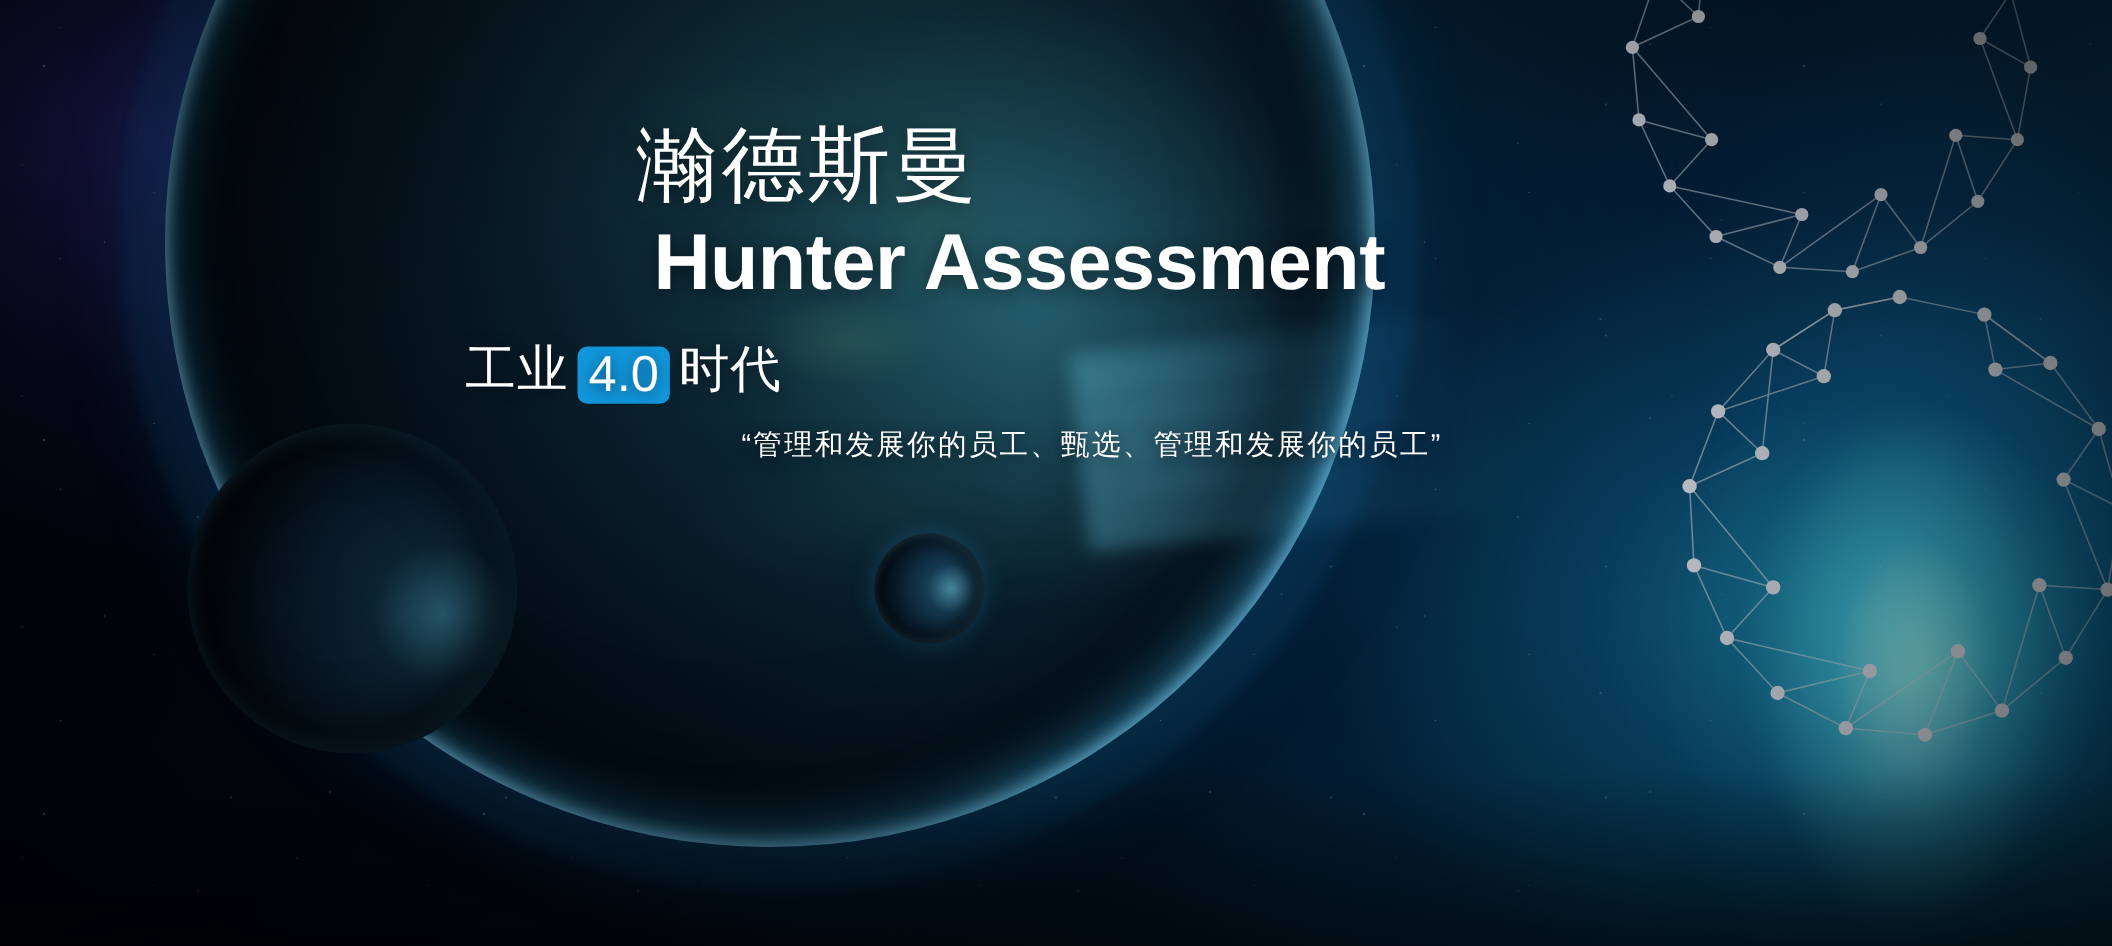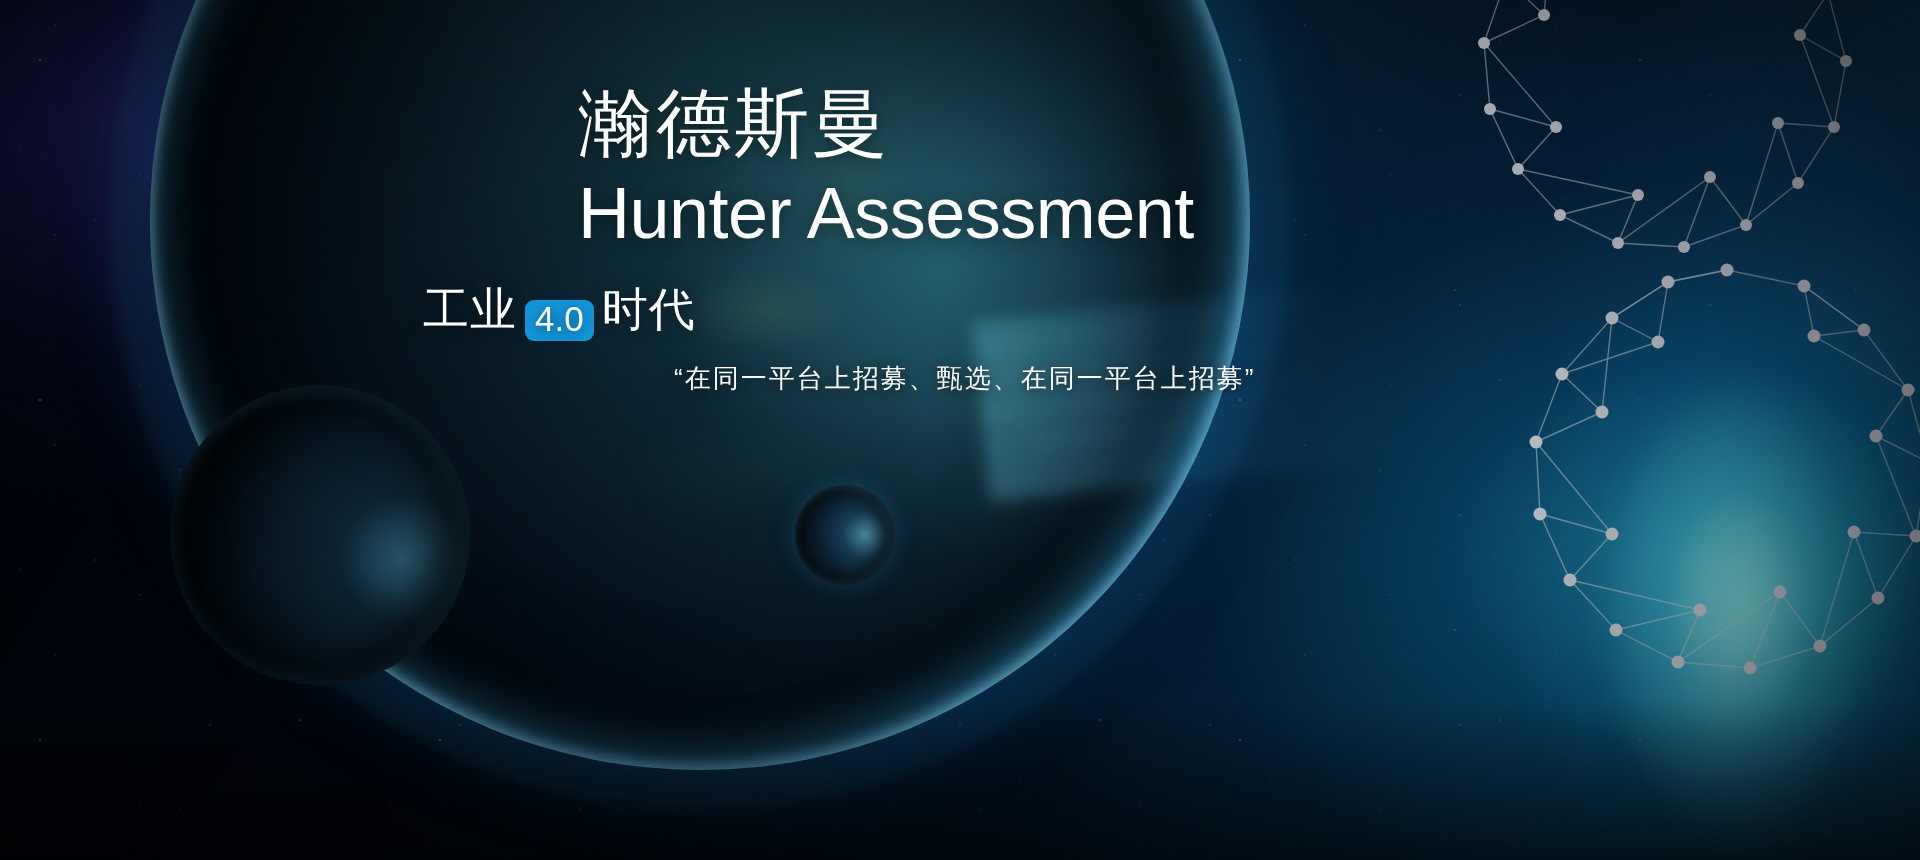--- a/index.html
+++ b/index.html
@@ -118,46 +118,47 @@
   .net-line { stroke:rgba(215,228,240,.62); stroke-width:1.4; fill:none; }
   .net-node { fill:#e8eef6; }
 
   #net-top { left:1448px; top:-135px; width:430px; height:430px; }
   #net-bottom { left:1492px; top:248px; width:470px; height:470px; }
 
   
   .content {
     position:absolute; left:0; top:0; width:1642px; height:860px;
     display:flex; flex-direction:column; align-items:flex-start;
-    padding-left:578px; padding-top:84px;
+    padding-left:578px; padding-top:110px;
   }
   .title-cn {
     font-size:75px; line-height:1.05; color:#ffffff; font-weight:400;
     letter-spacing:3px;
     text-shadow:0 2px 18px rgba(0,0,0,.55);
   }
   .title-en {
     margin-top:12px;
-    font-size:72px; line-height:1.06; color:#ffffff; font-weight:400;
+    font-size:72px; line-height:1.06; color:#ffffff; font-weight:700;
     letter-spacing:-.5px;
     text-shadow:0 2px 18px rgba(0,0,0,.5);
+    margin-left:16px;
   }
   .tagline {
     margin-top:28px; margin-left:-155px;
     display:flex; align-items:flex-end; white-space:nowrap;
     font-size:46px; color:#ffffff; font-weight:400; letter-spacing:1px;
     text-shadow:0 2px 14px rgba(0,0,0,.55);
   }
   .badge-40 {
     display:inline-flex; align-items:center; justify-content:center;
     background:#1296db; color:#ffffff;
     border-radius:9px;
     padding:1px 10px 5px 10px;
     margin:0 8px;
-    font-size:35px; line-height:1; font-weight:400;
+    font-size:46px; line-height:1; font-weight:400;
     letter-spacing:0;
   }
   .tagline .seg { display:inline-block; }
   .gap { display:inline-block; width:16px; }
   .subtitle {
     margin-top:20px; margin-left:96px;
     font-size:26px; color:#ffffff; letter-spacing:2px;
     text-shadow:0 2px 12px rgba(0,0,0,.6);
     white-space:nowrap;
   }
@@ -277,16 +278,16 @@
     <div class="title-cn">瀚德斯曼</div>
     <div class="title-en">Hunter Assessment</div>
 
     <div class="tagline">
       <span class="seg">工业</span>
       <span class="badge-40">4.0</span>
       <span class="seg">时代</span>
       <span class="gap"></span>
     </div>
 
-    <div class="subtitle">“在同一平台上招募、甄选、在同一平台上招募”</div>
+    <div class="subtitle">“管理和发展你的员工、甄选、管理和发展你的员工”</div>
   </div>
 
 </div>
 
 </body></html>

